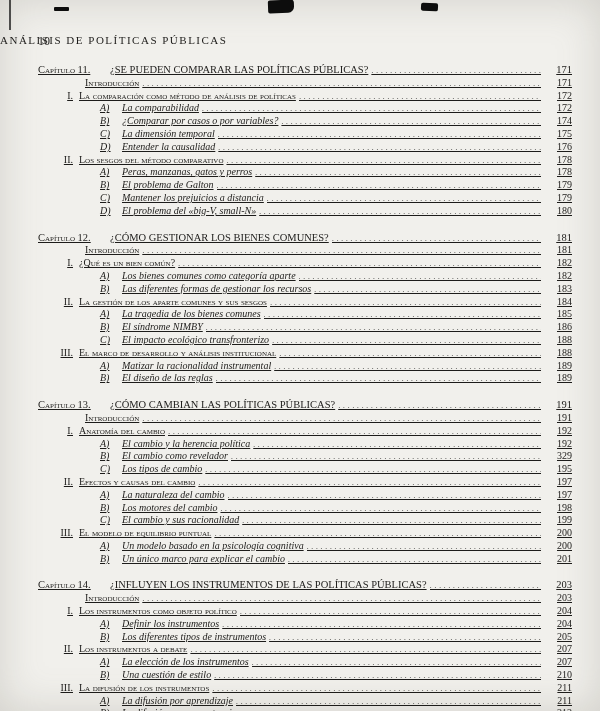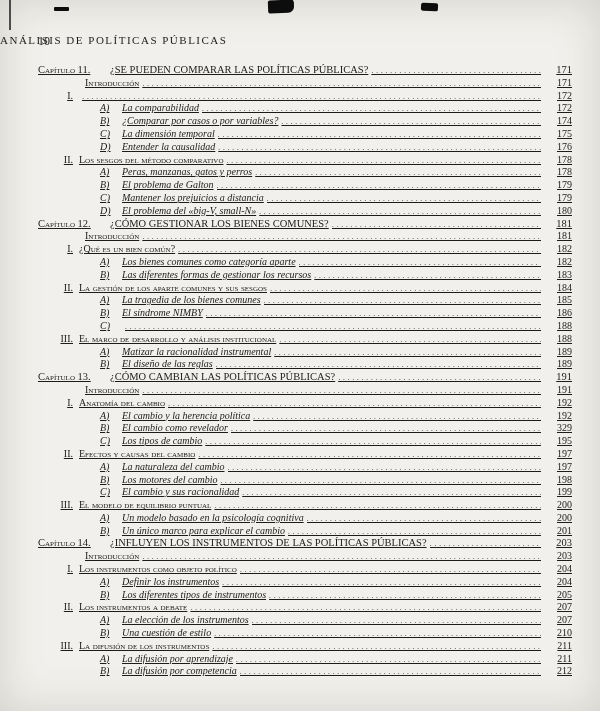--- a/index.html
+++ b/index.html
@@ -27,21 +27,21 @@
     position: absolute; left: 38px; top: 0;
     font-size: 12px;
   }
   .running-title {
     position: absolute; left: 0; width: 100%;
     font-size: 11px; letter-spacing: 1.5px;
   }
 
   .content { position: absolute; top: 64px; left: 38px; right: 28px; text-decoration: underline; }
 
-  .chapter-block + .chapter-block { margin-top: 0; }
+  .chapter-block + .chapter-block { margin-top: 14px; }
 
   .row { display: flex; align-items: baseline; font-size: 10px; line-height: 11.8px; }
   .row > * { flex: none; }
 
   .ch-row { font-size: 10.5px; }
   .ch-label { width: 72px; font-variant: small-caps; }
   .ch-title { white-space: nowrap; }
 
   .row-intro .entry-text { margin-left: 47px; font-variant: small-caps; white-space: nowrap; }
 
@@ -87,20 +87,21 @@
         <span class="leader"></span>
         <span class="pg">171</span>
       </div>
       <div class="row row-intro">
         <span class="entry-text">Introducción</span>
         <span class="leader"></span>
         <span class="pg">171</span>
       </div>
       <div class="row row-section">
         <span class="sec-num">I.</span>
+        <span class="entry-text">La comparación como método de análisis de políticas</span>
         <span class="leader"></span>
         <span class="pg">172</span>
       </div>
       <div class="row row-sub">
         <span class="sub-num">A)</span>
         <span class="entry-text">La comparabilidad</span>
         <span class="leader"></span>
         <span class="pg">172</span>
       </div>
       <div class="row row-sub">
@@ -195,20 +196,21 @@
         <span class="pg">185</span>
       </div>
       <div class="row row-sub">
         <span class="sub-num">B)</span>
         <span class="entry-text">El síndrome NIMBY</span>
         <span class="leader"></span>
         <span class="pg">186</span>
       </div>
       <div class="row row-sub">
         <span class="sub-num">C)</span>
+        <span class="entry-text">El impacto ecológico transfronterizo</span>
         <span class="leader"></span>
         <span class="pg">188</span>
       </div>
       <div class="row row-section">
         <span class="sec-num">III.</span>
         <span class="entry-text">El marco de desarrollo y análisis institucional</span>
         <span class="leader"></span>
         <span class="pg">188</span>
       </div>
       <div class="row row-sub">

